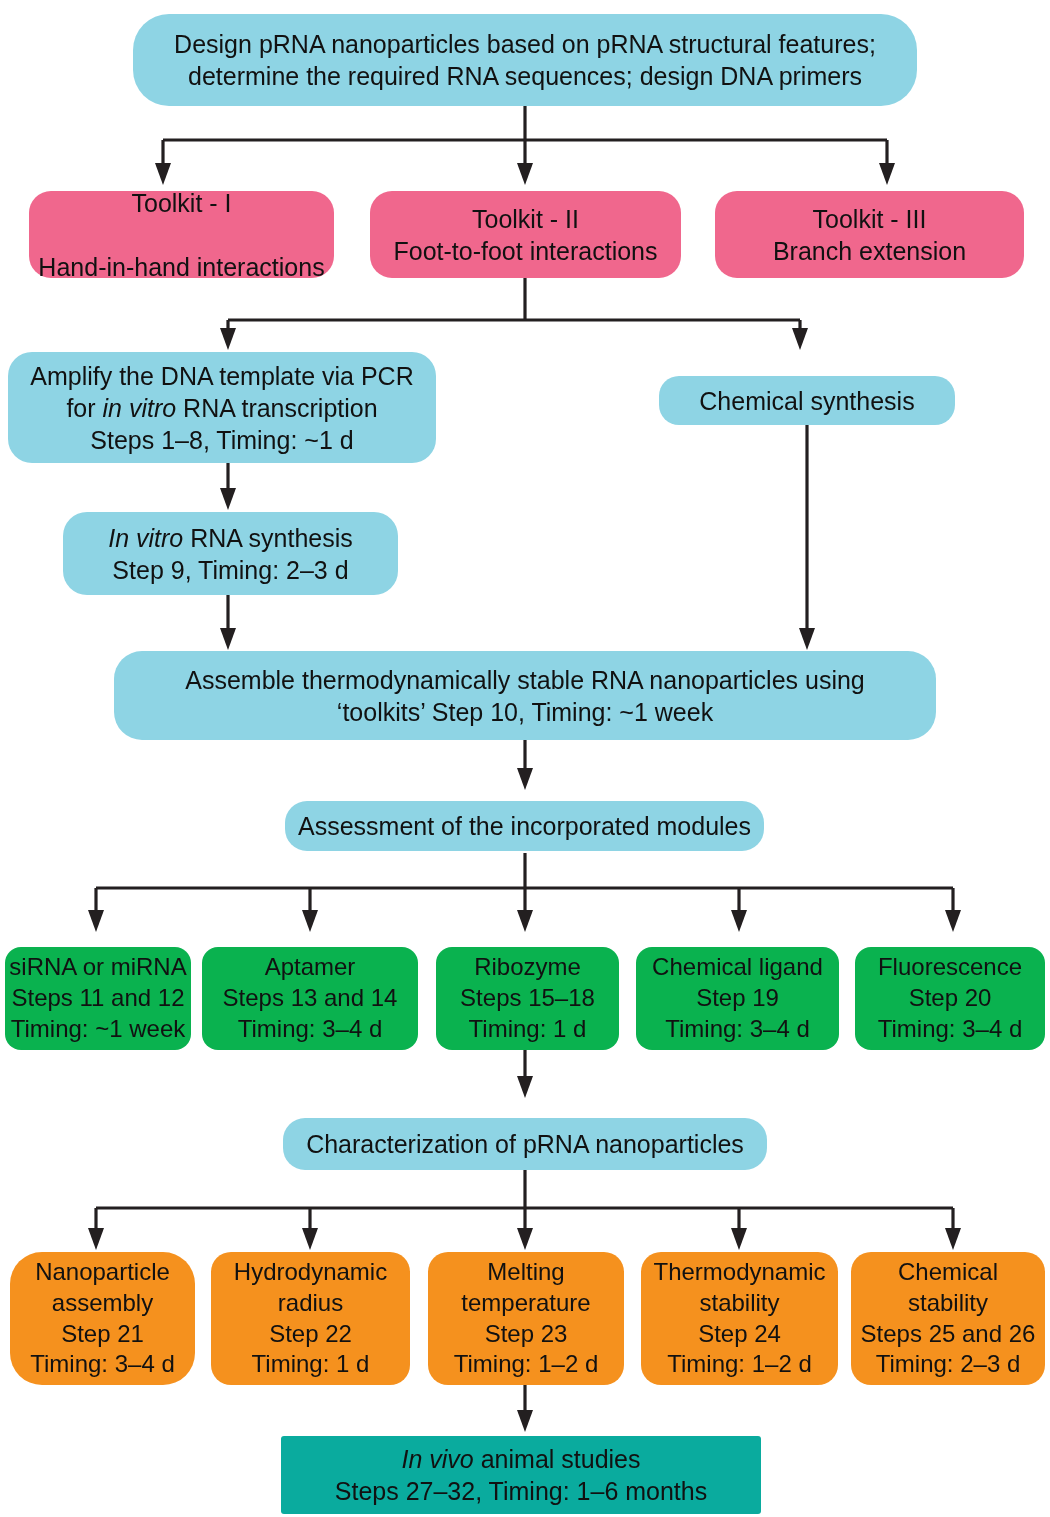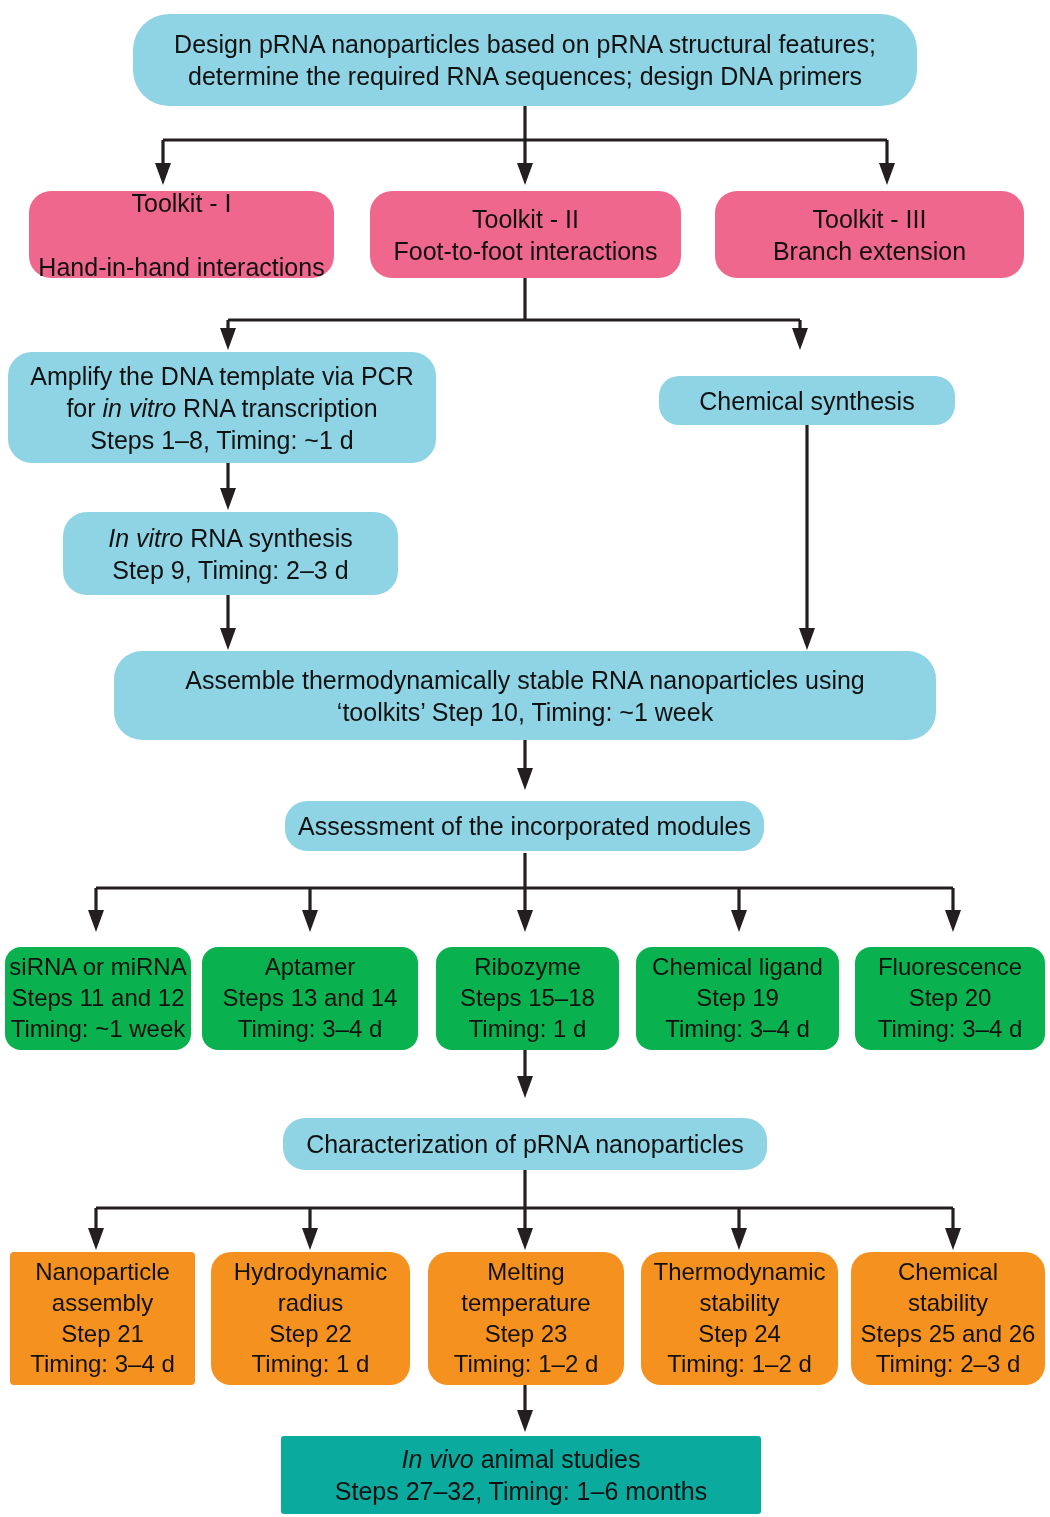--- a/index.html
+++ b/index.html
@@ -187,21 +187,21 @@
   <div class="node green" style="left:855px;top:947px;width:190px;height:103px;border-radius:16px;font-size:24px;">
     <span class="ln">Fluorescence</span>
     <span class="ln">Step 20</span>
     <span class="ln">Timing: 3–4 d</span>
   </div>
 
   <div class="node blue" style="left:283px;top:1118px;width:484px;height:52px;border-radius:22px;font-size:25px;">
     <span class="ln">Characterization of pRNA nanoparticles</span>
   </div>
 
-  <div class="node orange" style="left:10px;top:1252px;width:185px;height:133px;border-radius:4px;font-size:24px;">
+  <div class="node orange" style="left:10px;top:1252px;width:185px;height:133px;border-radius:32px;font-size:24px;">
     <span class="ln">Nanoparticle</span>
     <span class="ln">assembly</span>
     <span class="ln">Step 21</span>
     <span class="ln">Timing: 3–4 d</span>
   </div>
   <div class="node orange" style="left:211px;top:1252px;width:199px;height:133px;border-radius:20px;font-size:24px;">
     <span class="ln">Hydrodynamic</span>
     <span class="ln">radius</span>
     <span class="ln">Step 22</span>
     <span class="ln">Timing: 1 d</span>

